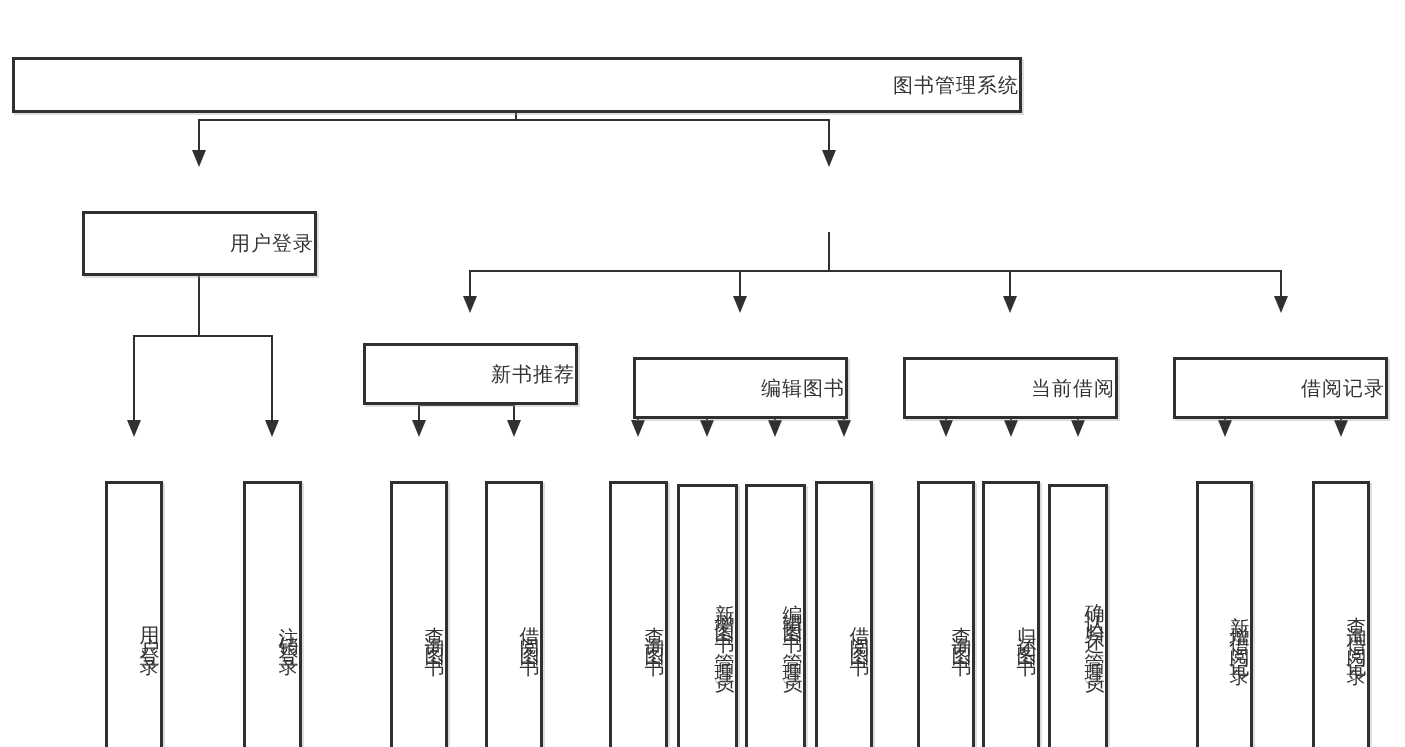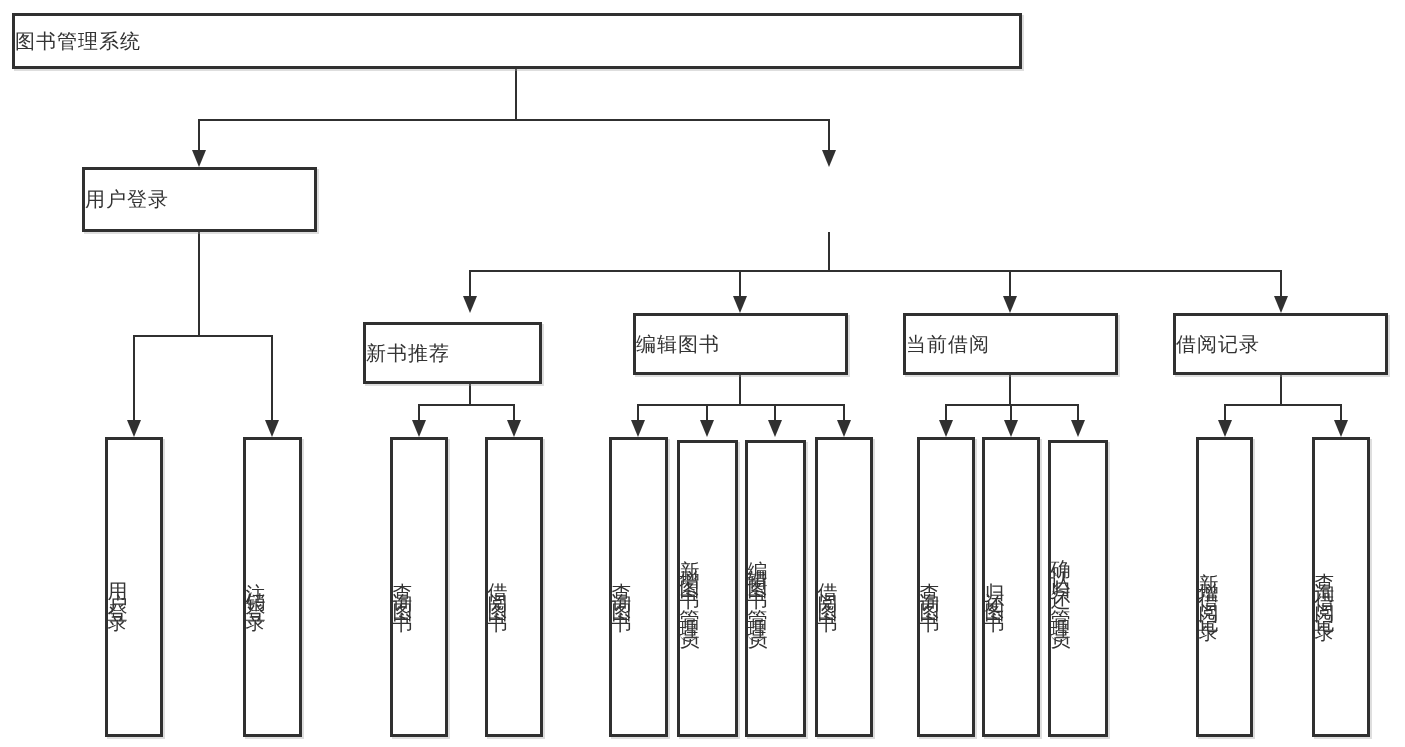--- a/index.html
+++ b/index.html
@@ -6,23 +6,24 @@
   .canvas{
     position:relative;width:1405px;height:747px;overflow:hidden;
     background:var(--background,#ffffff);
     font-family:"DejaVu Sans",sans-serif;
     color:var(--text,#333333);
   }
   .box{
     position:absolute;box-sizing:border-box;
     border:3px solid var(--line,#303030);
     background:#ffffff;
-    display:flex;align-items:center;justify-content:flex-start;
+    display:flex;align-items:center;justify-content:flex-end;
     font-size:20px;letter-spacing:1px;
     box-shadow:2px 2px 0 rgba(160,160,160,.35);
+    margin-top:44px;
   }
   .lbl{white-space:nowrap;}
   .vbox .lbl{
     writing-mode:vertical-lr;text-orientation:upright;
     letter-spacing:10px;line-height:1;white-space:normal;
   }
   .hl,.vl{position:absolute;background:var(--line,#303030);}
   .hl{height:2px;}
   .vl{width:2px;}
   .ar{
@@ -104,21 +105,21 @@
   <div class="ar" style="left:1334px;top:420px"></div>
 
   <div class="box" style="left:12px;top:13px;width:1010px;height:56px">
     <span class="lbl">图书管理系统</span>
   </div>
 
   <div class="box" style="left:82px;top:167px;width:235px;height:65px">
     <span class="lbl">用户登录</span>
   </div>
 
-  <div class="box" style="left:363px;top:322px;width:179px;height:62px">
+  <div class="box" style="left:363px;top:299px;width:215px;height:62px">
     <span class="lbl">新书推荐</span>
   </div>
   <div class="box" style="left:633px;top:313px;width:215px;height:62px">
     <span class="lbl">编辑图书</span>
   </div>
   <div class="box" style="left:1173px;top:313px;width:215px;height:62px">
     <span class="lbl">借阅记录</span>
   </div>
   <div class="box" style="left:903px;top:313px;width:215px;height:62px">
     <span class="lbl">当前借阅</span>

